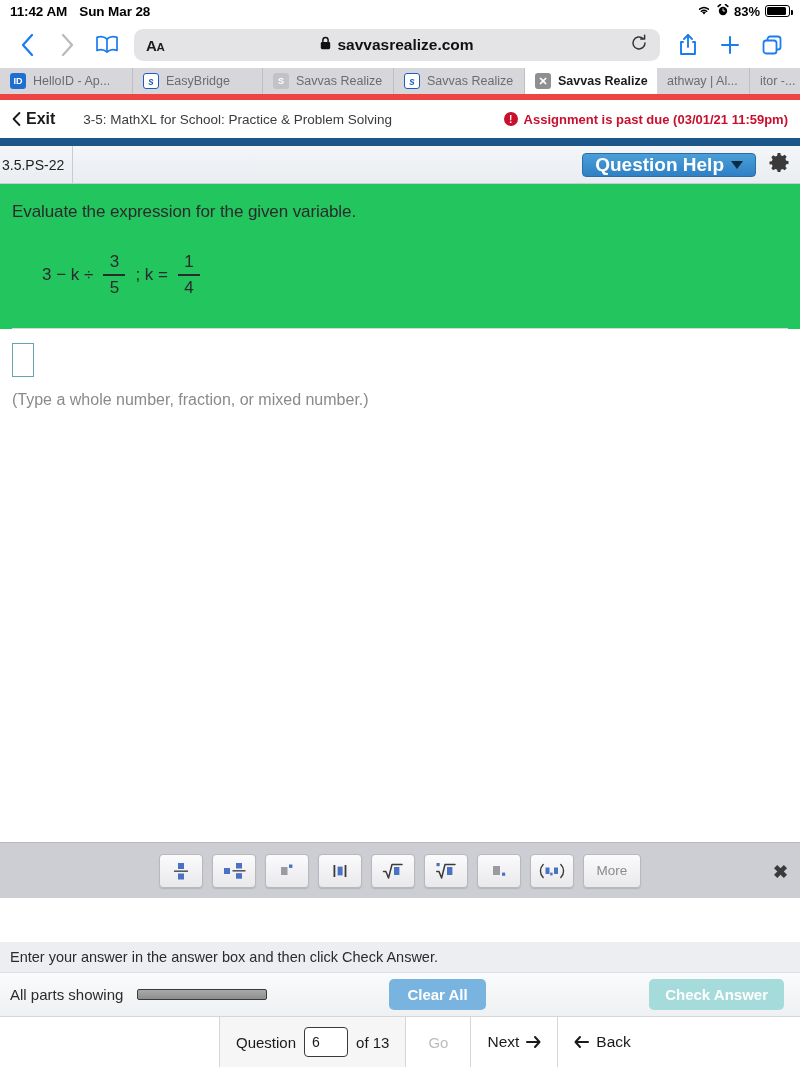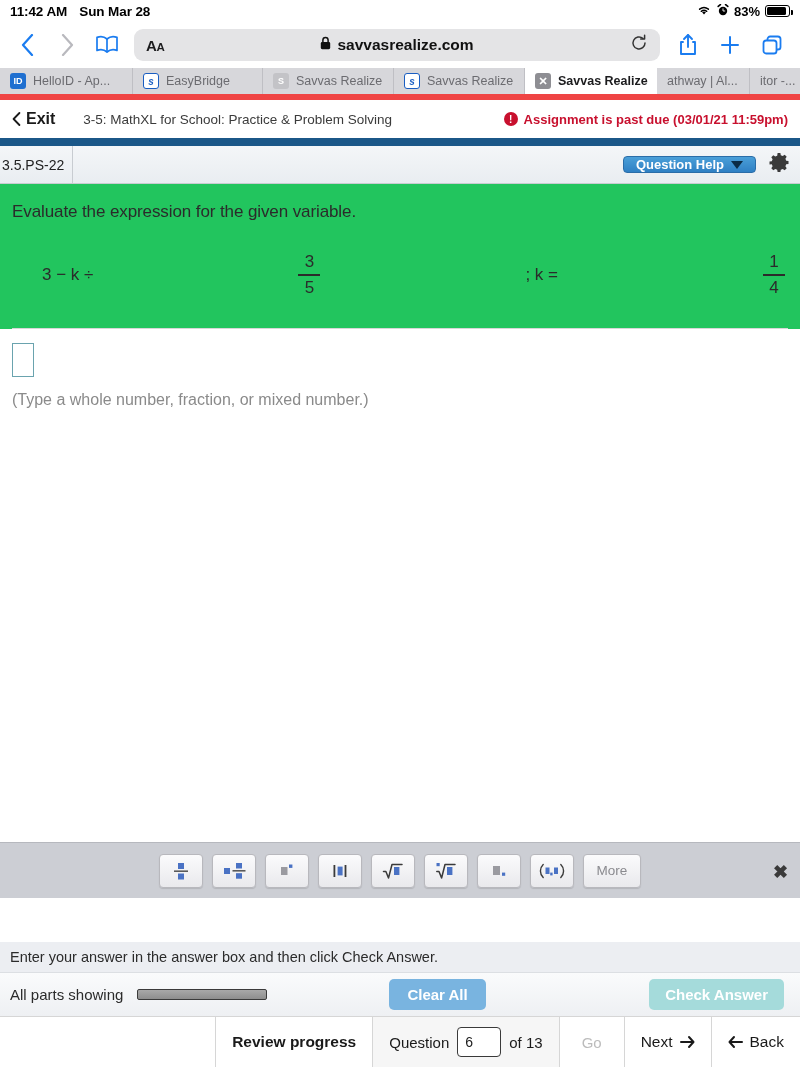--- a/index.html
+++ b/index.html
@@ -91,33 +91,33 @@
     height: 38px; background: linear-gradient(#f4f6f8,#e9edf1);
     border-bottom:1px solid #c8ccd1; display:flex; align-items:center;
   }
   .qid {
     font-size:14px; color:#222; padding: 0 8px; height:100%;
     display:flex; align-items:center; border-right:1px solid #c8ccd1;
     margin-left:-6px;
   }
   .qhelp {
     margin-left:auto; background: linear-gradient(#4a9fd8,#2f80c4);
-    color:#fff; font-weight:700; font-size:13px; border-radius:4px;
+    color:#fff; font-weight:700; font-size:19px; border-radius:4px;
     padding: 0 12px; display:flex; align-items:center; gap:7px;
     border:1px solid #2a6da8;
   }
   .caret-d { width:0;height:0;border-left:6px solid transparent;border-right:6px solid transparent;border-top:8px solid #0b2b45; }
   .gear { margin: 0 10px 0 12px; }
 
   
   .qbody { background:#22c55e; padding: 18px 12px 0 12px; position:relative; }
   .prompt { font-size: 17px; color:#2b2b2b; letter-spacing: -0.1px; }
   .expr {
     margin: 22px 0 0 30px; display:flex; align-items:center;
-    font-size: 17px; color:#2b2b2b; height: 62px; justify-content: space-between;
+    font-size: 17px; color:#2b2b2b; gap:7px; height: 62px;
   }
   .frac { display:inline-flex; flex-direction:column; align-items:center; margin: 0 3px; }
   .frac .num { line-height: 1.05; }
   .frac .bar { width: 22px; height:1.6px; background:#2b2b2b; margin: 3px 0; }
   .frac .den { line-height: 1.05; }
   .rule { height:1px; background:#d7d7d7; margin: 22px 0 0 0; }
 
   .answer-row { padding: 14px 12px 0 12px; }
   .ansbox {
     width: 22px; height: 34px; border: 1.6px solid #6aa3ae; background:#fff;
@@ -421,21 +421,20 @@
 
   <div class="actions">
     <span class="allparts">All parts showing</span>
     <span class="slider"></span>
     <span class="clearall">Clear All</span>
     <span class="checkans">Check Answer</span>
   </div>
 
   <div class="bottomnav">
     <div class="bn-spacer"></div>
-    <div class="bn-cell review">Review progress</div>
     <div class="bn-cell qnum">
       <span>Question</span>
       <span class="qinput">6</span>
       <span>of 13</span>
     </div>
     <div class="go">Go</div>
     <div class="bn-cell nav">
       <span>Next</span>
       <svg width="15" height="14" viewBox="0 0 15 14">
           <path d="M1 7h12" stroke="#1a1a1a" stroke-width="2" stroke-linecap="round"></path>

